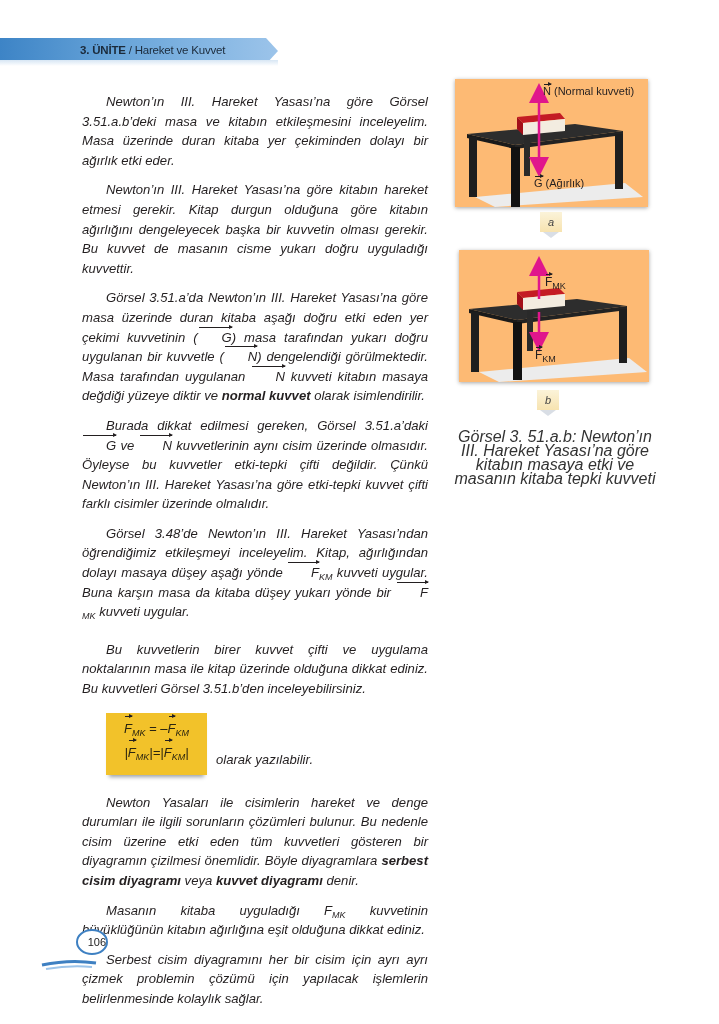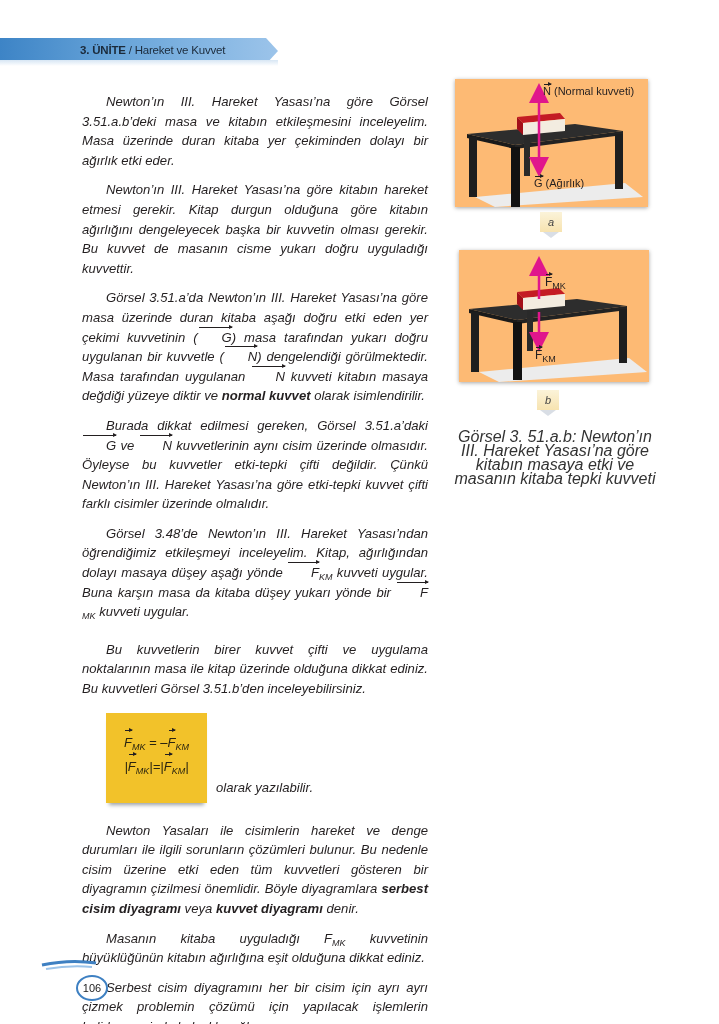--- a/index.html
+++ b/index.html
@@ -10,30 +10,30 @@
   .header-shadow { position:absolute; left:0; top:60px; width:278px; height:6px; background:linear-gradient(#d7e6f4,#fff); }
   .header-text { position:absolute; left:80px; top:44px; font-size:11.5px; color:#1b2a3a; letter-spacing:-0.2px; white-space:nowrap; }
   .header-text b { font-weight:bold;text-align:center; }
   .main { position:absolute; left:82px; top:92px; width:346px; font-size:13.1px; line-height:19.6px;font-style:italic; }
   .main p { margin:0 0 10px 0; text-align:justify; text-indent:24px; }
   .vec { position:relative; display:inline-block; }
   .vec::before { content:""; position:absolute; left:1px; right:0; top:-1px; height:1px; background:#231f20; }
   .vec::after { content:""; position:absolute; right:-1px; top:-3px; border-left:4px solid #231f20; border-top:2.5px solid transparent; border-bottom:2.5px solid transparent; }
   sub { font-size:9px; vertical-align:-3px; line-height:0; }
   .formula-row { display:flex; align-items:flex-end; margin:14px 0 18px 24px; }
-  .formula-box { background:#f2c22a; width:101px; height:54px; padding:18px 0; box-shadow:0 5px 4px -3px #9aa0a6; text-align:center; font-size:13px; line-height:24px; color:#2a2410; }
+  .formula-box { background:#f2c22a; width:101px; height:54px; padding:4px 0; box-shadow:0 5px 4px -3px #9aa0a6; text-align:center; font-size:13px; line-height:24px; color:#2a2410; }
   .formula-after { margin-left:9px; margin-bottom:5px; }
   .figure { position:absolute; background:#fdba74; box-shadow:0 1px 4px rgba(0,0,0,0.35); }
   .fig-a { left:455px; top:79px; width:193px; height:128px; }
   .fig-b { left:459px; top:250px; width:190px; height:132px; }
   .tag { position:absolute; width:22px; height:20px; background:linear-gradient(#fbf3d9,#f7e3b0); font-size:11px; font-style:italic; text-align:center; line-height:20px; color:#444; }
   .tag::after { content:""; position:absolute; left:3px; bottom:-6px; border-left:8px solid transparent; border-right:8px solid transparent; border-top:6px solid #d9dee5; }
   .caption { position:absolute; left:450px; top:430px; width:210px; font-size:16px; font-style:italic; text-align:center; line-height:14px; color:#333; }
   .fig-label { position:absolute; font-size:11px; color:#231f20; white-space:nowrap; }
-  .page-num { position:absolute; left:76px; top:975px; width:28px; height:22px; border:2px solid #3e80c2; border-radius:50%; background:#fff; text-align:center; font-size:11px; line-height:22px; color:#222; }
+  .page-num { position:absolute; left:76px; top:929px; width:28px; height:22px; border:2px solid #3e80c2; border-radius:50%; background:#fff; text-align:right; font-size:11px; line-height:22px; color:#222; }
 </style>
 </head>
 <body>
 
 <div class="header-band"></div>
 <div class="header-shadow"></div>
 <div class="header-text"><b>3. ÜNİTE</b><span> / </span><span>Hareket ve Kuvvet</span></div>
 
 <div class="main">
   <p>Newton’ın III. Hareket Yasası’na göre Görsel 3.51.a.b’deki masa ve kitabın etkileşmesini inceleyelim. Masa üzerinde duran kitaba yer çekiminden dolayı bir ağırlık etki eder.</p>

